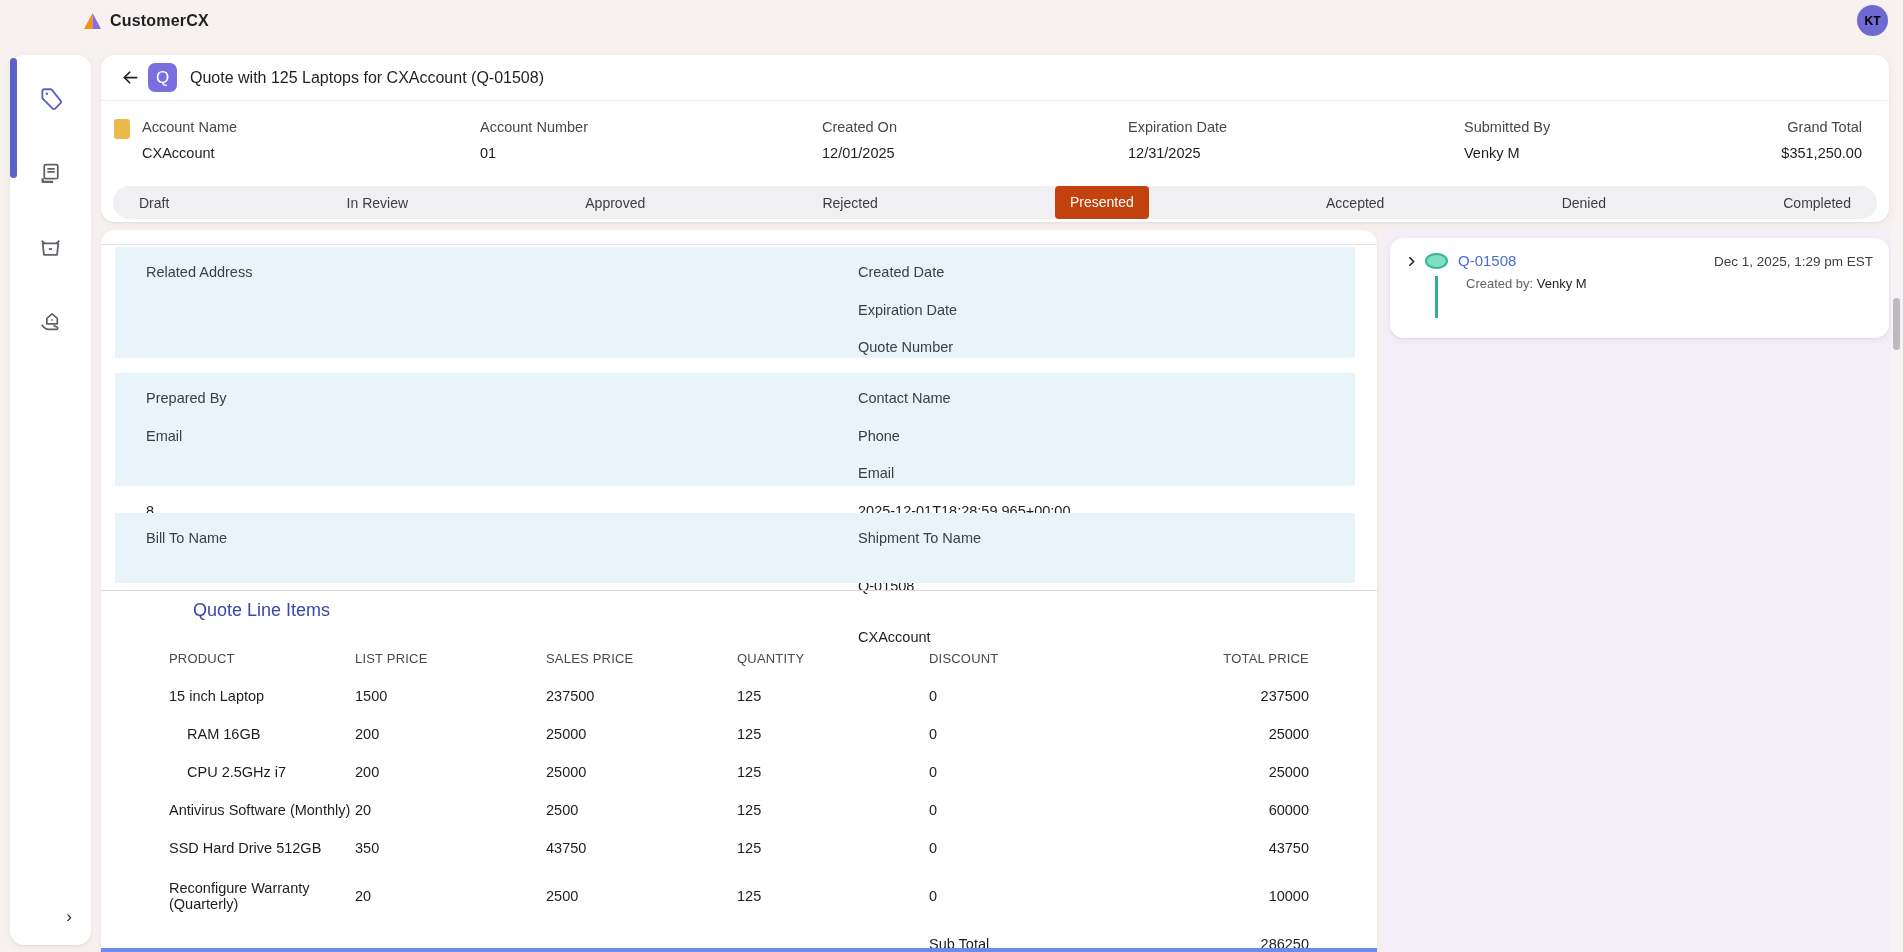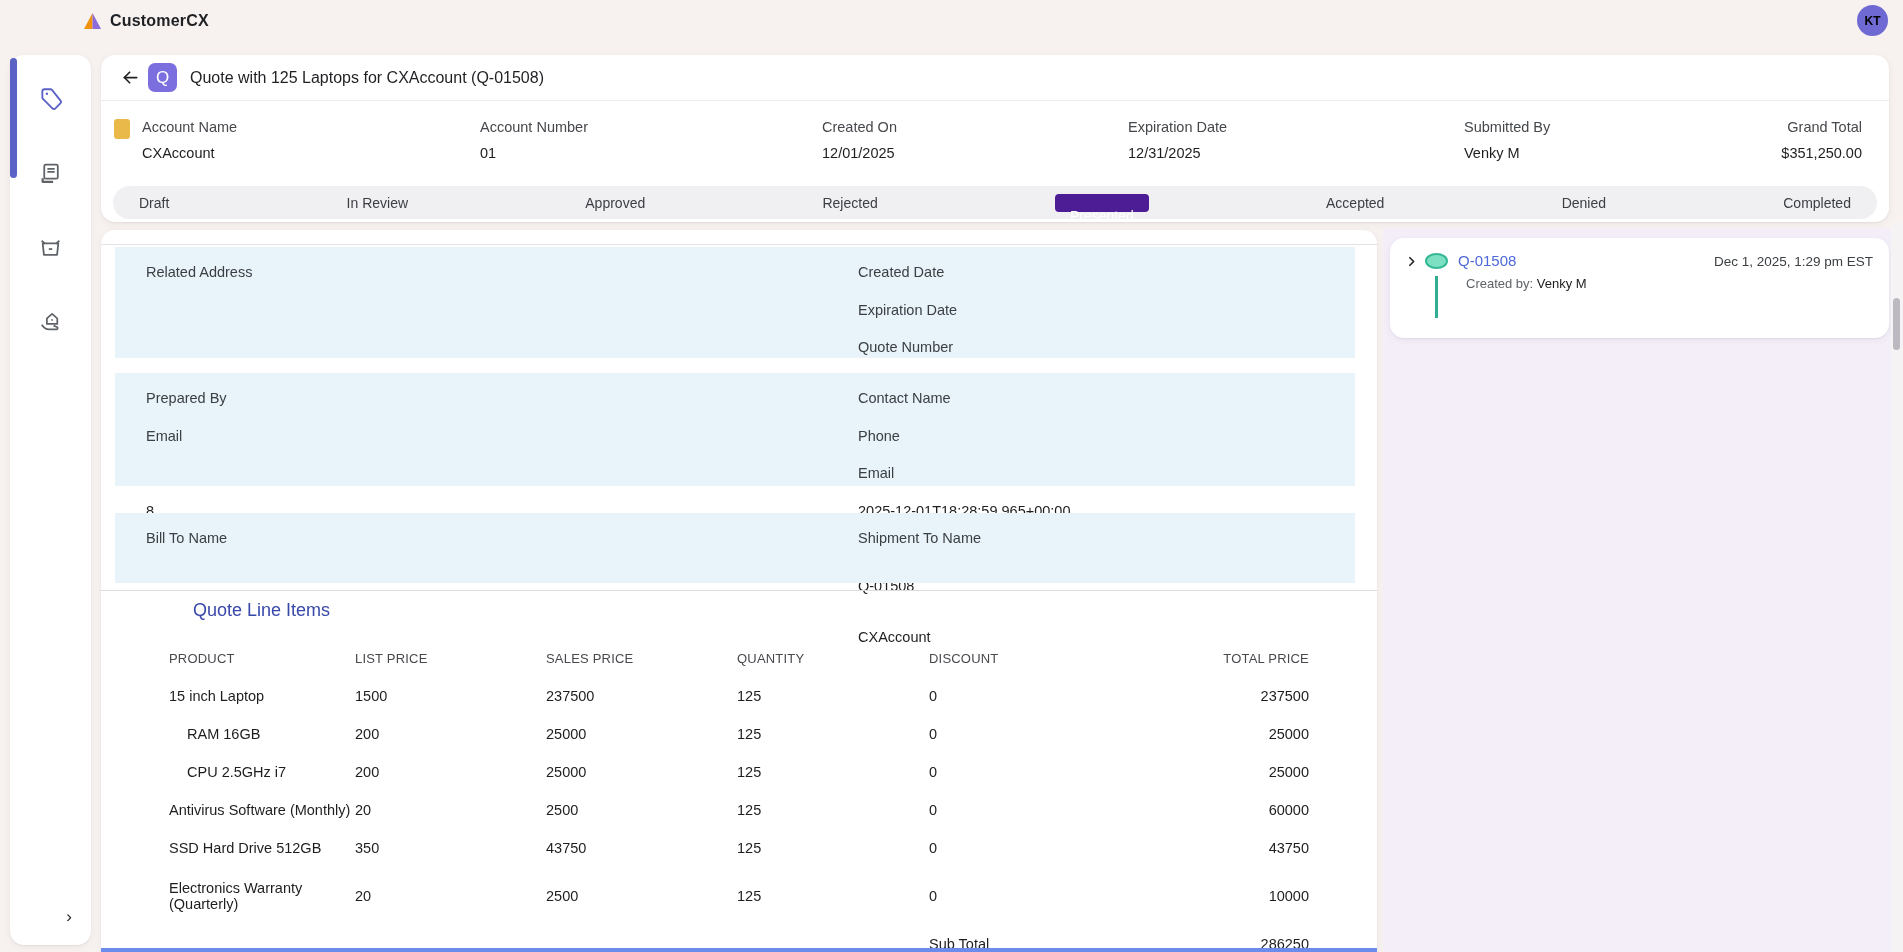--- a/index.html
+++ b/index.html
@@ -33,21 +33,21 @@
 
   .info-row { position:absolute; left:0; top:46px; width:100%; height:116px; }
   .info-field { position:absolute; top:16px; }
   .info-label { font-size:14.5px; color:#45484c; line-height:20px; }
   .info-value { font-size:14.5px; color:#1d1e20; line-height:20px; margin-top:6px; }
   .acct-icon { position:absolute; left:-28px; top:2px; width:16px; height:20px; border-radius:3px; background:#e9b949; }
   .info-right { text-align:right; }
 
   .status-bar { position:absolute; left:12px; top:131px; width:1764px; height:33px; background:#f0eff2; border-radius:17px; display:flex; align-items:center; justify-content:space-between; padding:0 26px; }
   .status-step { font-size:14px; color:#3b3e43; cursor:pointer; white-space:nowrap; }
-  .status-step.active { background:#4c1d95; color:#fff; height:18px; line-height:33px; padding:6px 15px; border-radius:4px; }
+  .status-step.active { background:#c2410c; color:#fff; height:33px; line-height:33px; padding:0 15px; border-radius:4px; }
 
   
   .content-card { position:absolute; left:101px; top:230px; width:1276px; height:722px; background:#fff; border-radius:14px 14px 0 0; box-shadow:0 1px 2px rgba(0,0,0,.05), 0 2px 8px rgba(0,0,0,.05); overflow:hidden; }
   .scroll-divider { position:absolute; left:0; top:14px; width:100%; height:1px; background:#e3e3e6; }
   .bluesec { position:absolute; left:14px; width:1240px; background:#e8f3fa; }
   .sec1 { top:17px; height:111px; }
   .sec2 { top:143px; height:113px; }
   .sec3 { top:283px; height:70px; }
   .col-left  { position:absolute; left:31px;  top:8px; width:560px; }
   .col-right { position:absolute; left:743px; top:8px; width:480px; }
@@ -331,21 +331,21 @@
     </div>
     <div class="trow tr">
       <div>SSD Hard Drive 512GB</div>
       <div>350</div>
       <div>43750</div>
       <div>125</div>
       <div>0</div>
       <div>43750</div>
     </div>
     <div class="trow tr-tall">
-      <div>Electronics Warranty (Quarterly)</div>
+      <div>Reconfigure Warranty (Quarterly)</div>
       <div>20</div>
       <div>2500</div>
       <div>125</div>
       <div>0</div>
       <div>10000</div>
     </div>
 
     <div class="trow subtotal-row">
       <div></div>
         <div></div>

